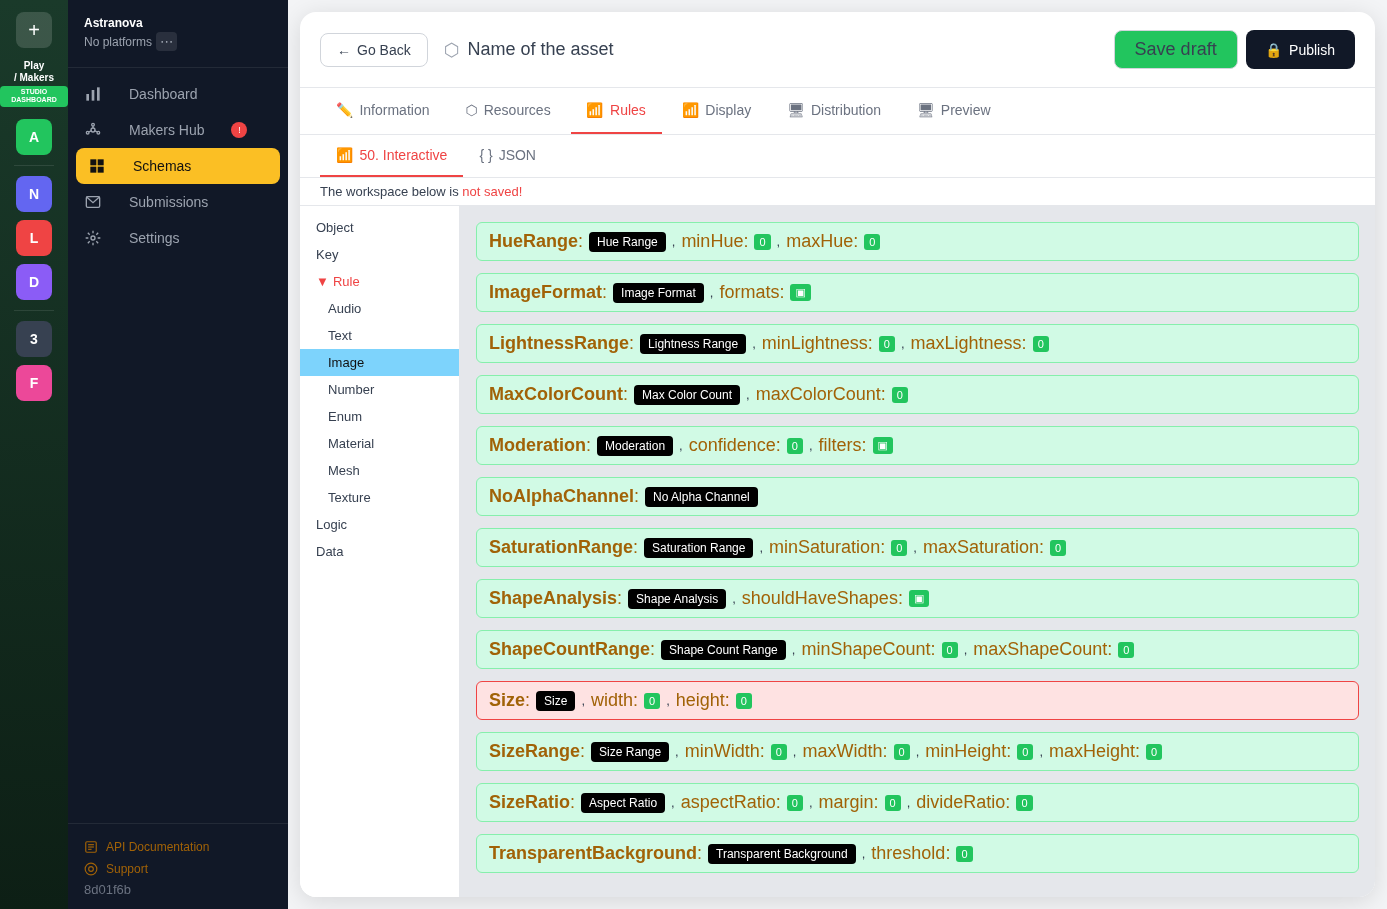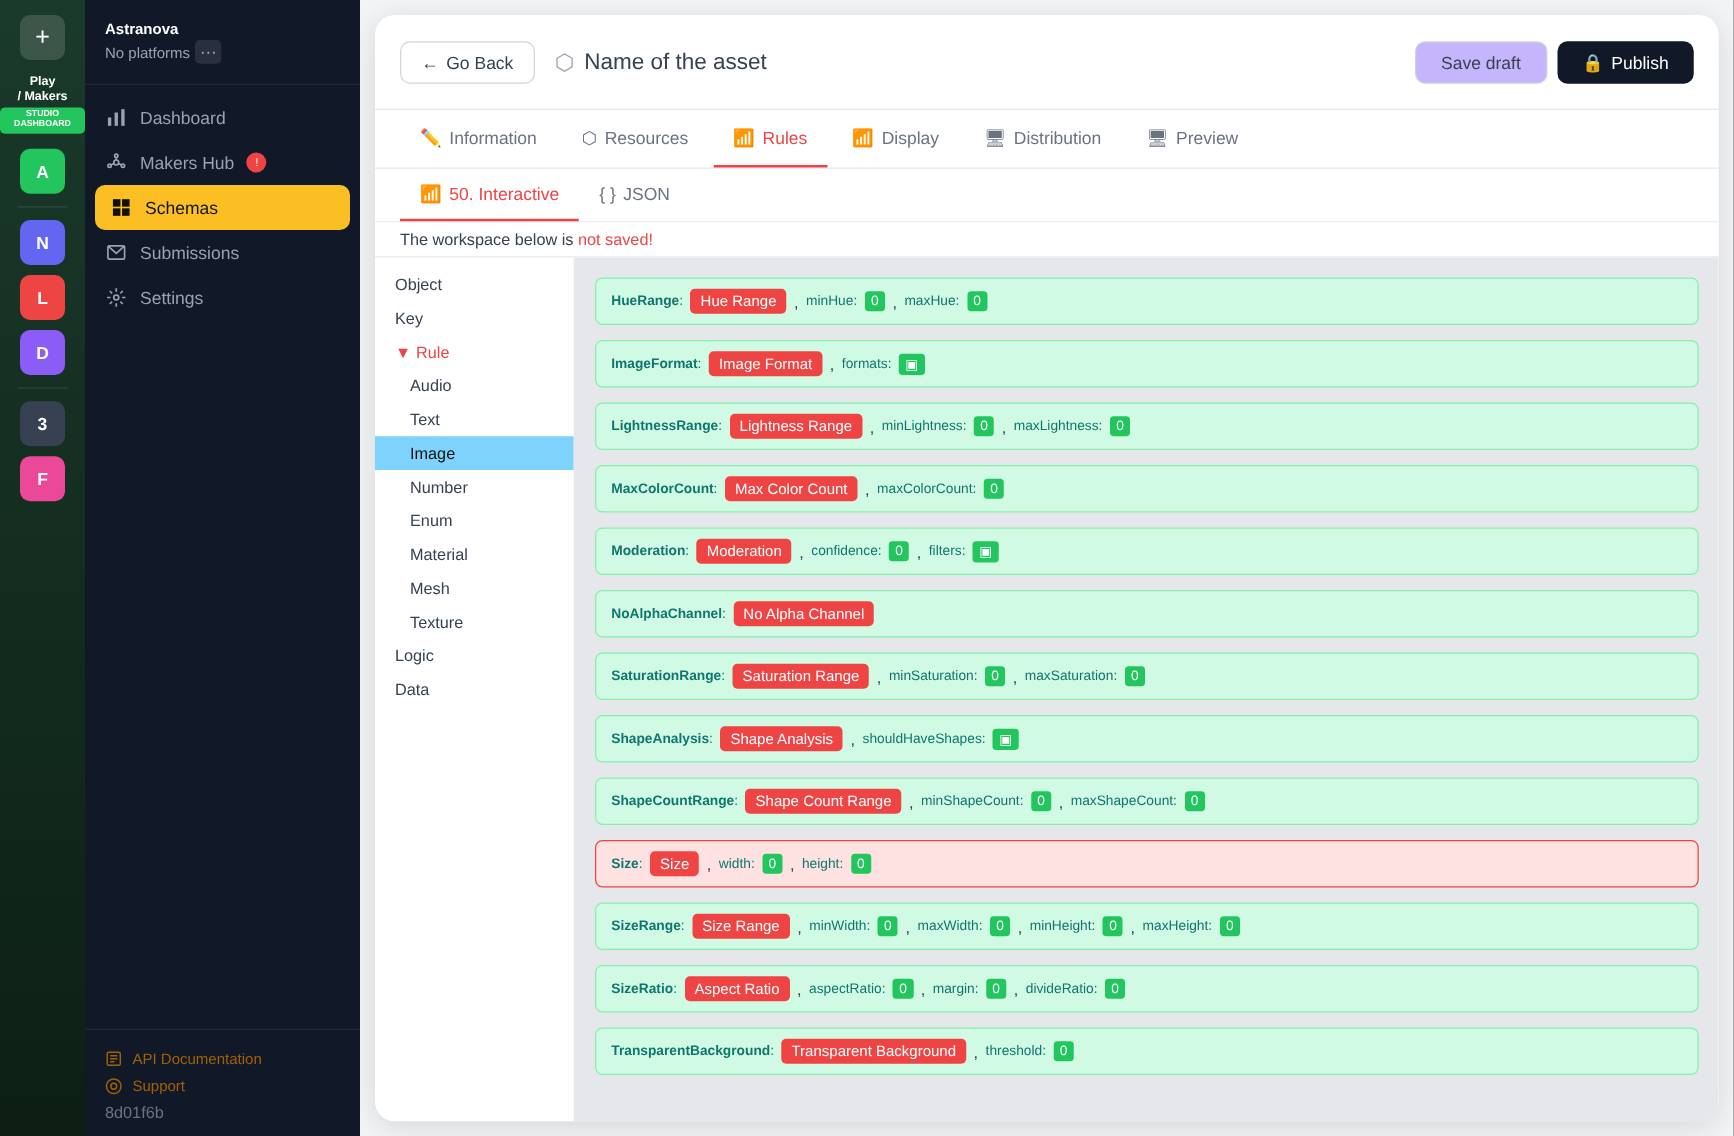--- a/index.html
+++ b/index.html
@@ -19,41 +19,41 @@
     .avatar-f { background: #ec4899; }
     .sidebar-divider { width: 40px; height: 1px; background: rgba(255,255,255,0.1); margin: 2px 0; }
 
     
     .main-nav { width: 220px; background: #111827; display: flex; flex-direction: column; flex-shrink: 0; }
     .nav-header { padding: 16px; border-bottom: 1px solid rgba(255,255,255,0.08); }
     .nav-title { color: white; font-size: 12px; font-weight: 700; }
     .nav-subtitle { color: #9ca3af; font-size: 12px; margin-top: 2px; display: flex; align-items: center; gap: 4px; }
     .nav-subtitle .dots-btn { background: rgba(255,255,255,0.1); border: none; border-radius: 4px; color: #9ca3af; cursor: pointer; padding: 2px 4px; }
     .nav-items { flex: 1; padding: 8px 0; }
-    .nav-item { display: flex; align-items: center; gap: 10px; padding: 9px 16px; color: #9ca3af; font-size: 14px; cursor: pointer; border-radius: 0; transition: background 0.15s; }
+    .nav-item { display: flex; align-items: center; gap: 27px; padding: 9px 16px; color: #9ca3af; font-size: 14px; cursor: pointer; border-radius: 0; transition: background 0.15s; }
     .nav-item.active { background: #fbbf24; color: #111; border-radius: 8px; margin: 0 8px; padding: 9px 12px; }
     .nav-icon { width: 18px; height: 18px; display: flex; align-items: center; justify-content: center; flex-shrink: 0; }
     .nav-badge { background: #ef4444; color: white; border-radius: 50%; width: 16px; height: 16px; font-size: 9px; display: flex; align-items: center; justify-content: center; }
     .nav-footer { padding: 12px 16px; border-top: 1px solid rgba(255,255,255,0.08); }
     .nav-footer-link { color: #a16207; font-size: 12px; display: flex; align-items: center; gap: 8px; cursor: pointer; padding: 4px 0; }
 
     
     .content { flex: 1; display: flex; flex-direction: column; background: #f3f4f6; overflow: hidden; }
 
     
     .card { background: white; border-radius: 16px; margin: 12px; flex: 1; display: flex; flex-direction: column; overflow: hidden; box-shadow: 0 4px 24px rgba(0,0,0,0.12); }
 
     
     .card-header { display: flex; align-items: center; padding: 0 20px; height: 76px; border-bottom: 1px solid #e5e7eb; gap: 16px; flex-shrink: 0; }
     .back-btn { display: flex; align-items: center; gap: 6px; padding: 8px 16px; border: 1px solid #d1d5db; border-radius: 8px; background: white; cursor: pointer; font-size: 14px; color: #374151; }
     .asset-title-area { display: flex; align-items: center; gap: 8px; flex: 1; }
     .asset-icon { color: #9ca3af; font-size: 18px; }
     .asset-title { font-size: 18px; color: #374151; font-weight: 400; }
     .header-actions { display: flex; gap: 8px; }
-    .save-draft-btn { padding: 8px 20px; border: 1px solid #d1d5db; border-radius: 8px; background: #c4b5fd; cursor: pointer; font-size: 14px; color: #374151; }
+    .save-draft-btn { padding: 8px 20px; border: 1px solid #d1d5db; border-radius: 8px; background: #22c55e; cursor: pointer; font-size: 18px; color: #374151; }
     .publish-btn { display: flex; align-items: center; gap: 6px; padding: 8px 20px; border: none; border-radius: 8px; background: #111827; cursor: pointer; font-size: 14px; color: white; }
 
     
     .tabs-row { display: flex; align-items: center; padding: 0 20px; border-bottom: 1px solid #e5e7eb; flex-shrink: 0; gap: 4px; }
     .tab { display: flex; align-items: center; gap: 6px; padding: 14px 16px; font-size: 14px; color: #6b7280; cursor: pointer; border-bottom: 2px solid transparent; white-space: nowrap; }
     .tab.active { color: #ef4444; border-bottom-color: #ef4444; font-weight: 500; }
 
     
     .subtabs-row { display: flex; align-items: center; padding: 0 20px; border-bottom: 1px solid #e5e7eb; flex-shrink: 0; }
     .subtab { display: flex; align-items: center; gap: 6px; padding: 12px 16px; font-size: 14px; color: #6b7280; cursor: pointer; border-bottom: 2px solid transparent; }
@@ -68,22 +68,22 @@
 
     
     .tree-panel { width: 160px; background: white; border-right: 1px solid #e5e7eb; padding: 8px 0; flex-shrink: 0; overflow-y: auto; }
     .tree-item { padding: 6px 16px; font-size: 13px; color: #374151; cursor: pointer; display: flex; align-items: center; gap: 4px; }
     .tree-item.selected { background: #7dd3fc; color: #111; }
     .tree-item.highlighted { color: #ef4444; }
     .tree-indent { padding-left: 28px; }
 
     
     .workspace { flex: 1; background: #e5e7eb; padding: 16px; overflow-y: auto; display: flex; flex-direction: column; gap: 12px; }
-    .rule-label { font-size: 11px; color: #0f766e; }
-    .rule-tag { background: #ef4444; color: white; border-radius: 4px; padding: 3px 8px; font-size: 12px; font-weight: 500; }
+    .rule-label { font-size: 18px; color: #a16207; }
+    .rule-tag { background: #000000; color: white; border-radius: 4px; padding: 3px 8px; font-size: 12px; font-weight: 500; }
     .rule-small-val { background: #22c55e; color: white; border-radius: 3px; padding: 2px 5px; font-size: 11px; }
     .rule-block-container { background: #d1fae5; border: 1px solid #86efac; border-radius: 6px; padding: 8px 12px; display: flex; align-items: center; gap: 6px; flex-wrap: wrap; }
     .rule-block-container.error { border-color: #ef4444; background: #fee2e2; }
     .comma { color: #374151; font-size: 13px; }
 
     
     .workspace::-webkit-scrollbar { width: 8px; }
     .workspace::-webkit-scrollbar-track { background: #e5e7eb; }
     .workspace::-webkit-scrollbar-thumb { background: #9ca3af; border-radius: 4px; }
 

